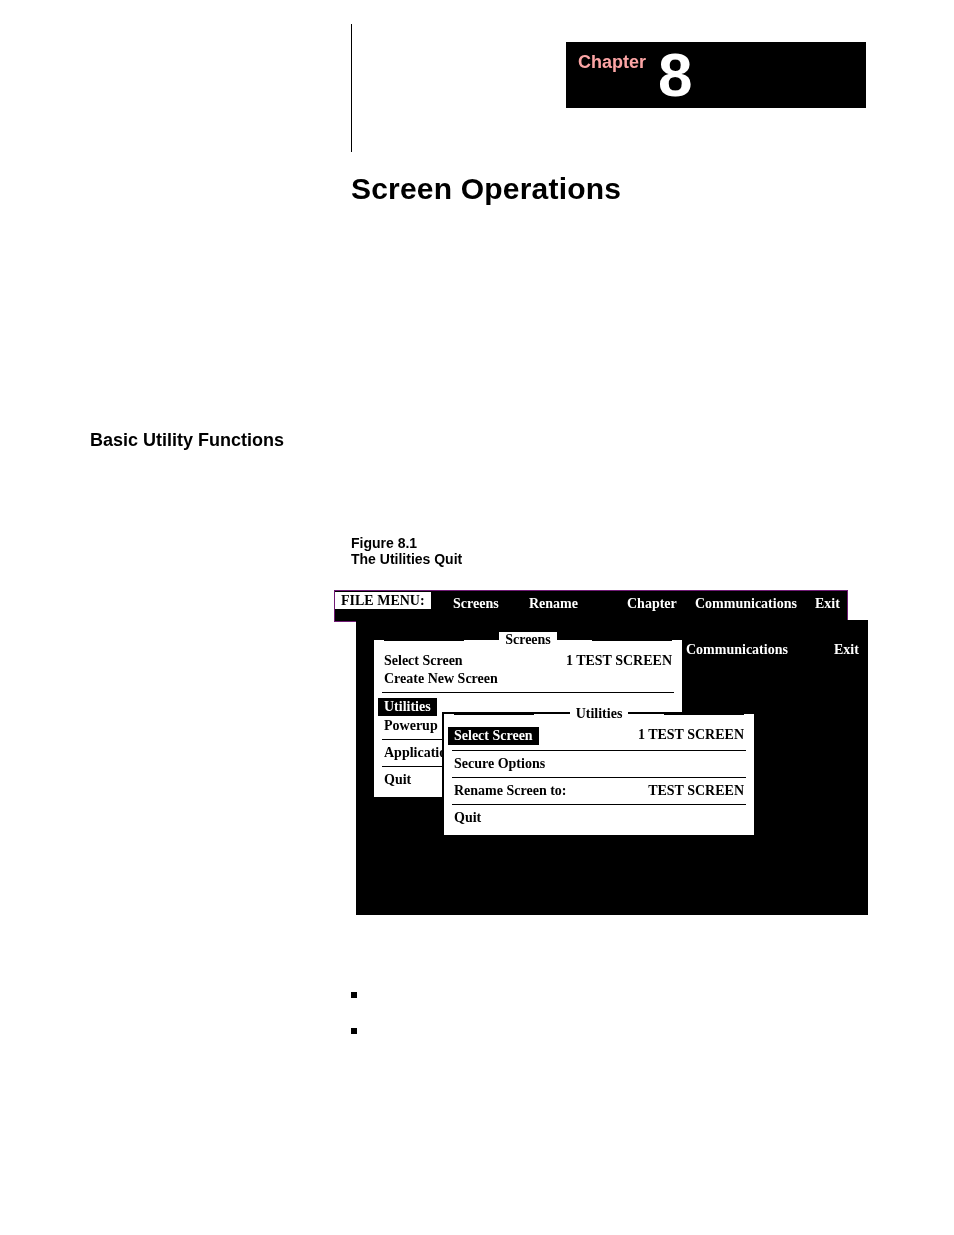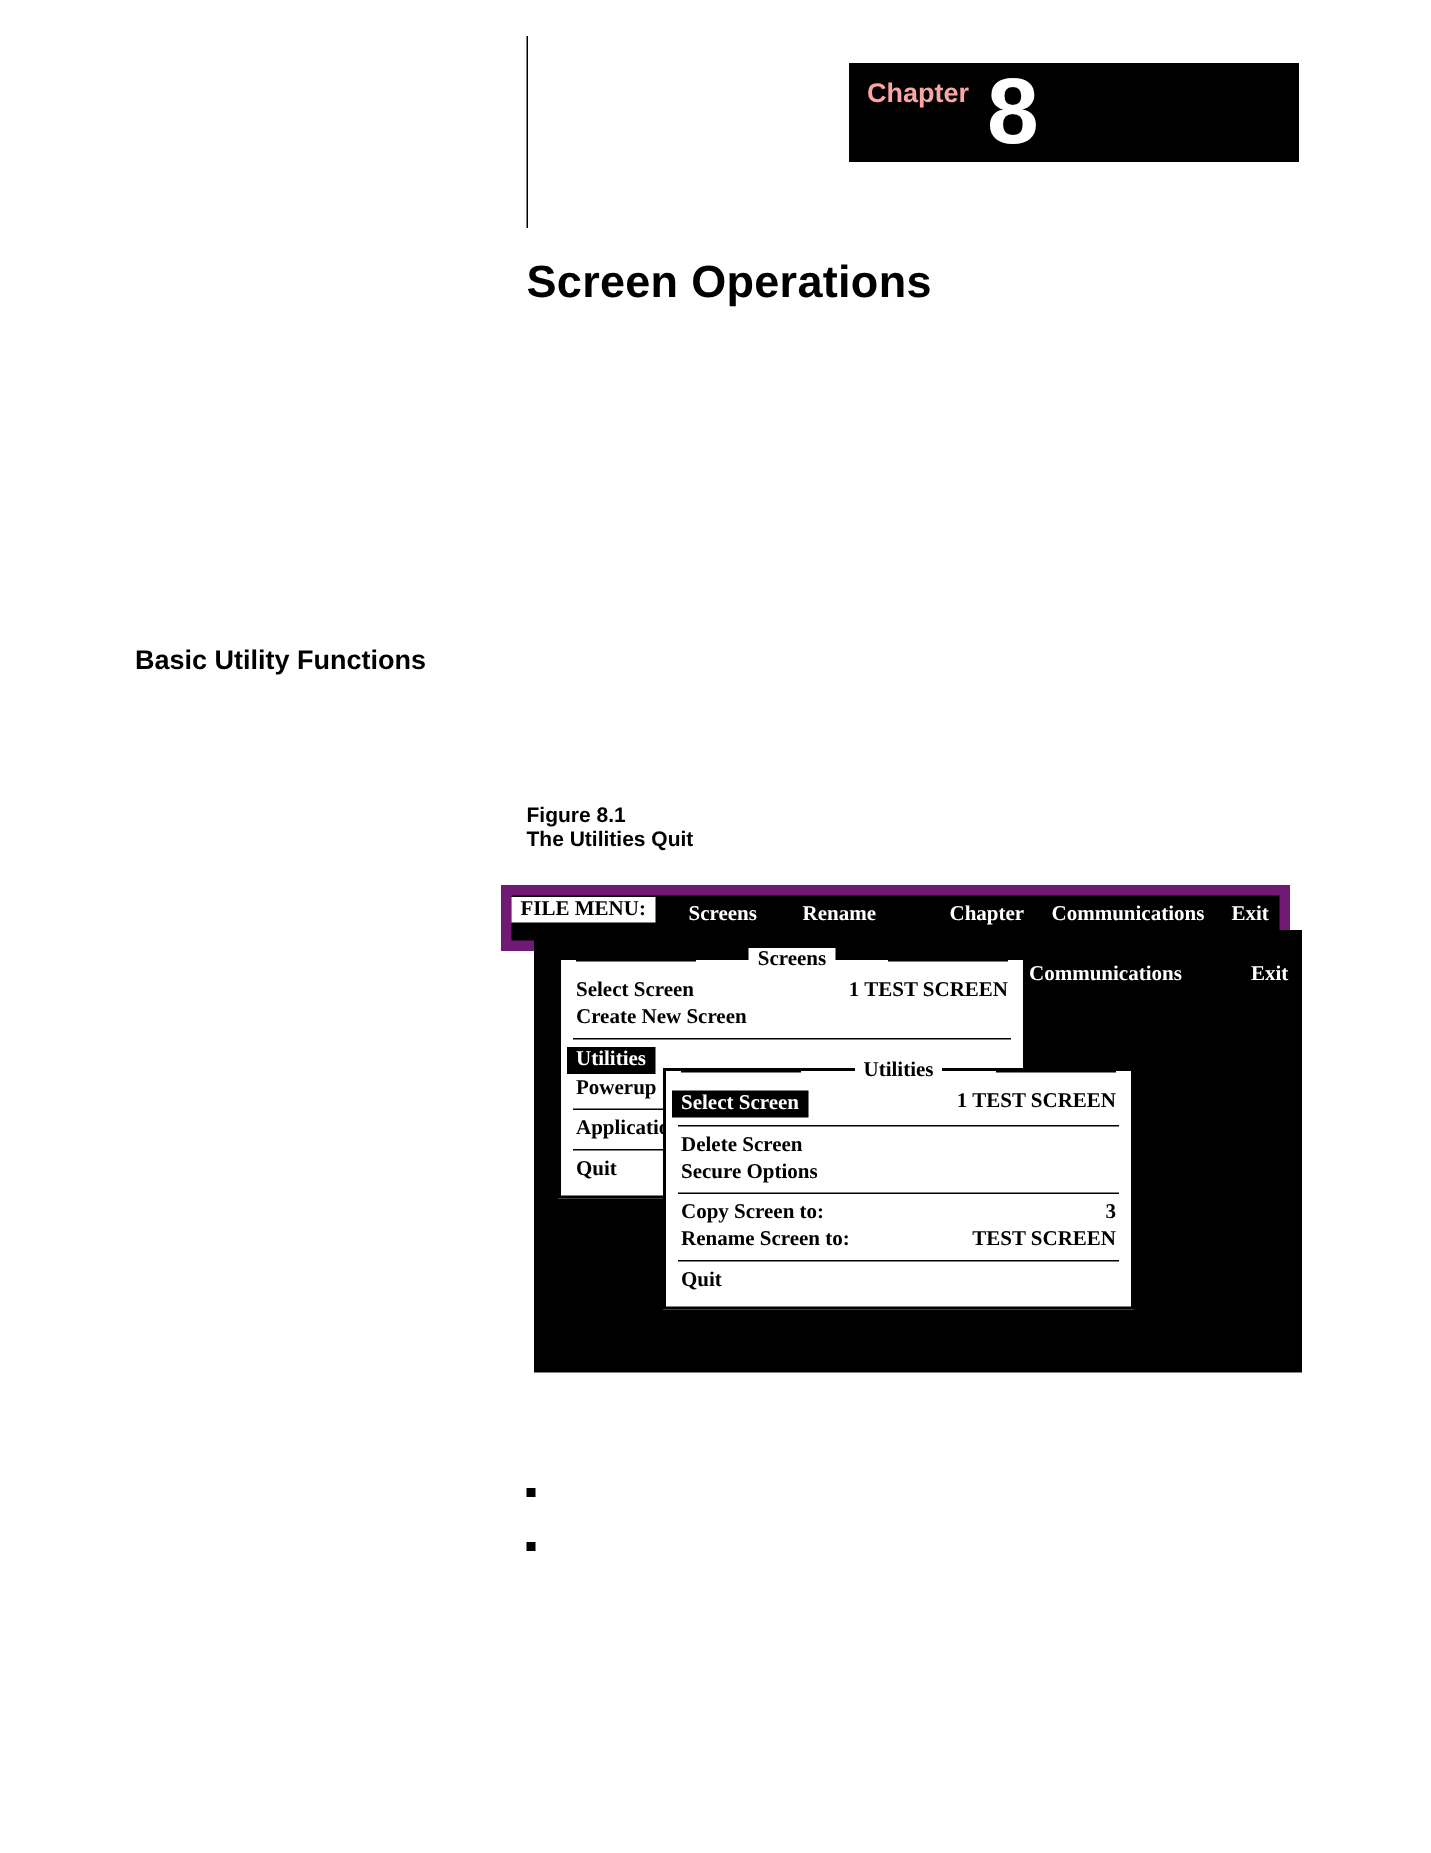--- a/index.html
+++ b/index.html
@@ -13,21 +13,21 @@
 
   .h1{position:absolute;left:351px;top:172px;font-family:Helvetica,Arial,sans-serif;font-weight:800;font-size:30px;letter-spacing:0.2px;}
   .sidehead{position:absolute;left:90px;top:430px;font-family:Helvetica,Arial,sans-serif;font-weight:700;font-size:18px;}
 
   .figlabel{position:absolute;left:351px;top:535px;font-family:Helvetica,Arial,sans-serif;font-weight:700;font-size:14px;line-height:16px;}
 
   
   .fig{position:absolute;left:334px;top:590px;width:534px;height:350px;}
 
   
-  .bk1{position:absolute;left:0;top:0;width:512px;height:30px;background:#000;border:7px solid #701a75;}
+  .bk1{position:absolute;left:0;top:0;width:512px;height:30px;background:#000;border:1px solid #701a75;}
   .bk1 .cell{position:absolute;top:5px;color:#fff;font-weight:700;font-size:14px;}
   .bk1 .filemenu{left:6px;top:4px;background:#fff;color:#000;padding:1px 6px;font-weight:700;font-size:14px;}
   .bk2{position:absolute;left:22px;top:30px;width:512px;height:295px;background:#000;}
   .bk2 .cell2{position:absolute;top:22px;color:#fff;font-weight:700;font-size:14px;}
 
   
   .panel1{position:absolute;left:38px;top:48px;width:288px;background:#fff;border:2px solid #000;padding:8px 10px 8px 10px;font-weight:700;font-size:14px;color:#000;}
   .panel1 .legend{position:relative;text-align:center;margin:-16px 0 4px 0;}
   .panel1 .legend span{background:#fff;padding:0 6px;}
   .panel1 .legend::before,.panel1 .legend::after{content:"";position:absolute;top:8px;height:1px;background:#000;}
@@ -117,30 +117,23 @@
     </div>
 
     <div class="panel2">
       <div class="legend"><span>Utilities</span></div>
       <div class="row">
         <span class="hl">Select Screen</span>
         <span>1 TEST SCREEN</span>
       </div>
       <hr>
       <div class="row">
-        <span>Delete Screen</span>
-      </div>
-      <div class="row">
         <span>Secure Options</span>
       </div>
       <hr>
-      <div class="row">
-        <span>Copy Screen to:</span>
-        <span>3</span>
-      </div>
       <div class="row">
         <span>Rename Screen to:</span>
         <span>TEST SCREEN</span>
       </div>
       <hr>
       <div class="row">
         <span>Quit</span>
       </div>
     </div>
 

